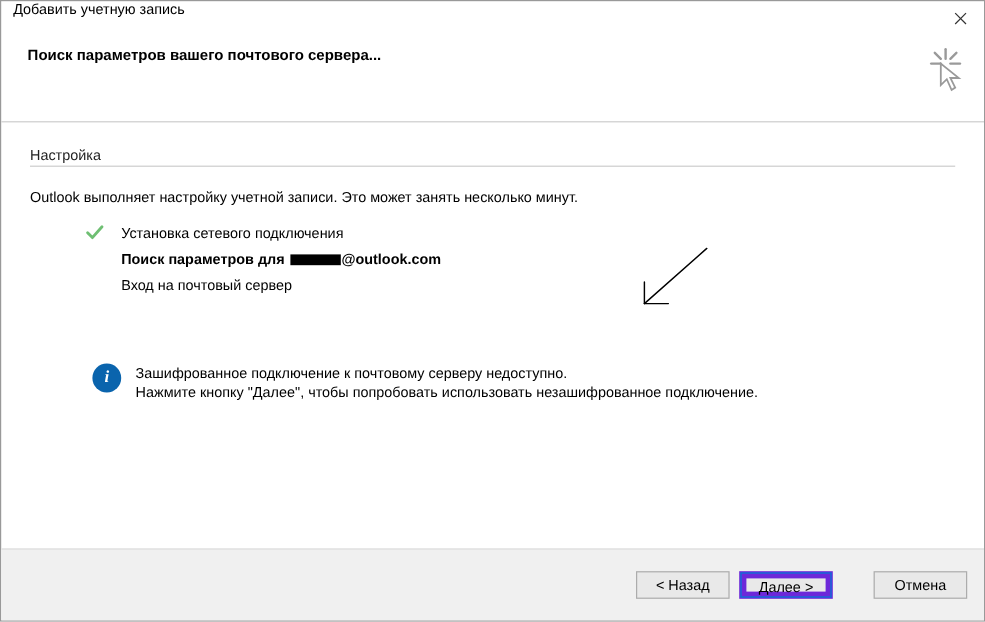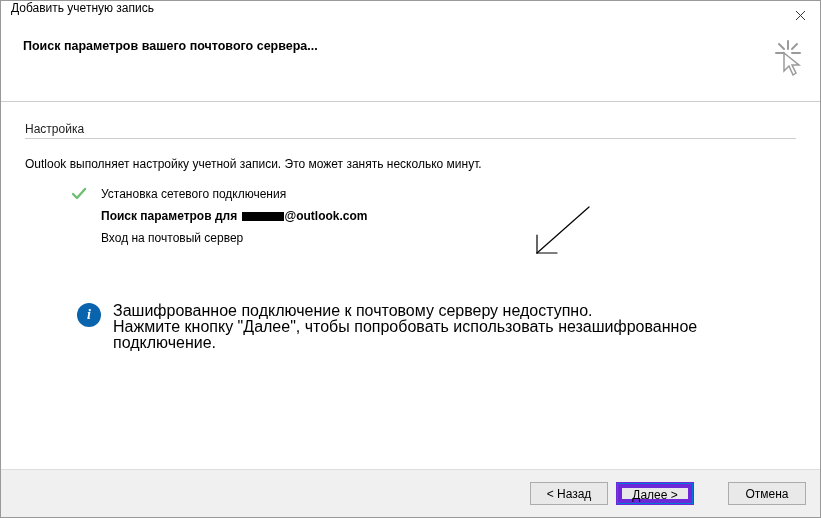--- a/index.html
+++ b/index.html
@@ -101,31 +101,31 @@
     color: #fff;
     font-family: Georgia, serif;
     font-style: italic;
     font-size: 14px;
     font-weight: bold;
     display: flex;
     align-items: center;
     justify-content: center;
     flex: 0 0 24px;
   }
-  .info-text { line-height: 16px; font-size:16px;}
+  .info-text { line-height: 16px; font-size:12px;}
   .arrow-annot {
     position: absolute;
     left: 526px;
     top: 202px;
     pointer-events: none;
   }
   .footer {
     position: absolute;
     left: 0; right: 0; bottom: 0;
-    height: 48px;
+    height: 60px;
     background: #f0f0f0;
     border-top: 1px solid #ddd;
     display: flex;
     align-items: center;
     justify-content: flex-end;
     padding: 0 14px;
     gap: 8px;
   }
   .btn {
     min-width: 78px;

